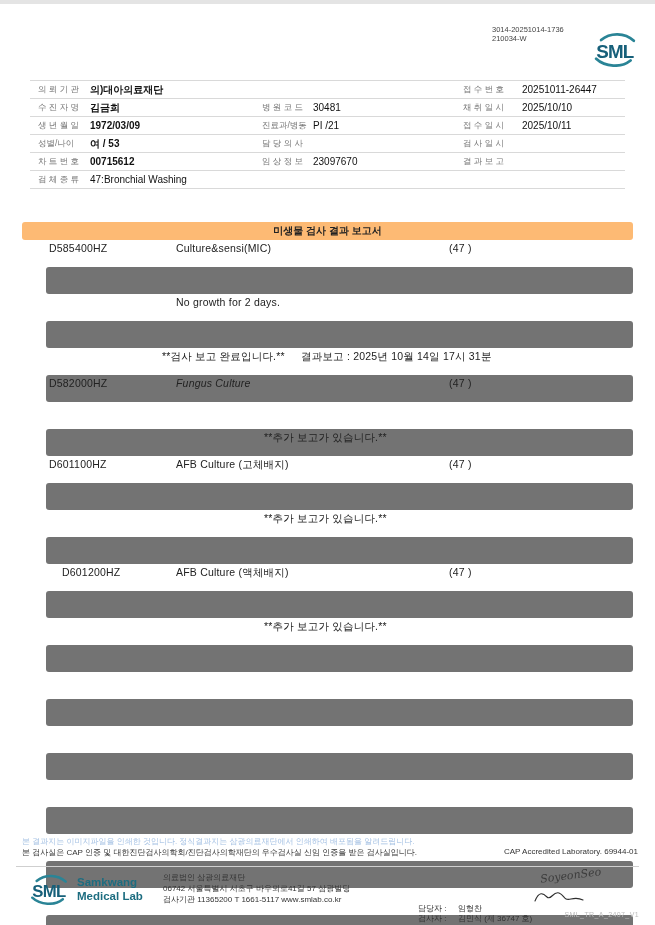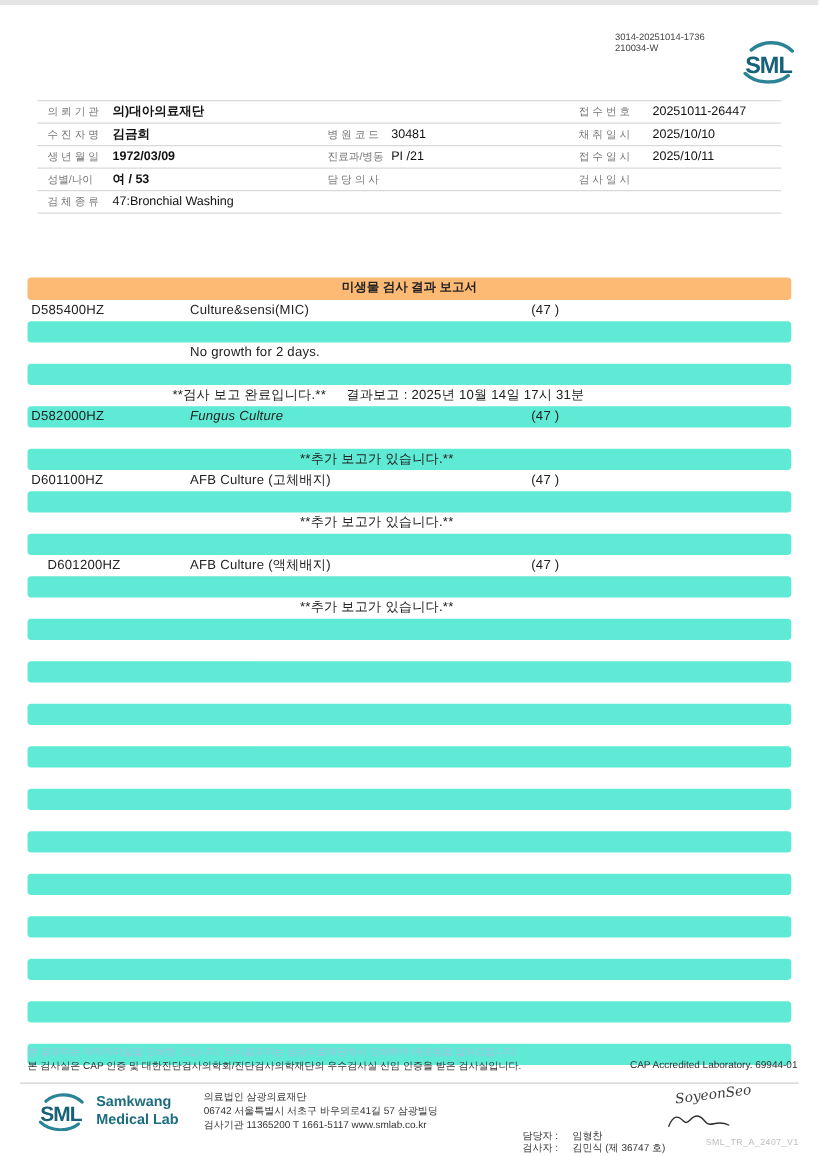--- a/index.html
+++ b/index.html
@@ -19,22 +19,22 @@
             height:17px;line-height:17px;border-bottom:1px solid #d9d9d9;}
   .info-label{font-size:8.5px;color:#757575;white-space:nowrap;overflow:visible;}
   .info-value{font-size:10px;color:#111;white-space:nowrap;overflow:visible;}
   .info-value.b{font-weight:bold;}
 
   
   .band{position:absolute;left:22px;top:222px;width:611px;height:18px;background:#fdba74;
         border-radius:3px;text-align:center;font-size:10px;font-weight:bold;
         line-height:18px;color:#222;}
   .rows{position:absolute;left:22px;top:240px;width:611px;}
-  .rrow{position:relative;height:17px;border-radius:3px;font-size:10.5px;line-height:17px;color:#222;}
-  .rrow.shaded{background:#5eead4;}
+  .rrow{position:relative;height:27px;border-radius:3px;font-size:10.5px;line-height:17px;color:#222;margin-left:24px;}
+  .rrow.shaded{background:#737373;}
   .rcell{position:absolute;top:0;white-space:nowrap;letter-spacing:0.2px;}
 
   
   .note1{position:absolute;left:22px;top:836px;font-size:8px;color:#a6c2e4;white-space:nowrap;}
   .note2{position:absolute;left:22px;top:847px;font-size:8px;color:#333;white-space:nowrap;}
   .cap{position:absolute;right:17px;top:847px;font-size:8px;color:#333;white-space:nowrap;}
   .divider{position:absolute;left:16px;right:16px;top:866px;border-top:1px solid #cfcfcf;}
 
   
   .f-logo{position:absolute;left:27px;top:873px;display:flex;align-items:center;}
@@ -98,20 +98,29 @@
         <div></div>
         <div class="info-label">성별/나이</div>
         <div class="info-value b">여 / 53</div>
         <div class="info-label">담 당 의 사</div>
         <div class="info-value"></div>
         <div class="info-label">검 사 일 시</div>
         <div class="info-value"></div>
       </div>
       <div class="info-row">
         <div></div>
+        <div class="info-label">차 트 번 호</div>
+        <div class="info-value b">00715612</div>
+        <div class="info-label">임 상 정 보</div>
+        <div class="info-value">23097670</div>
+        <div class="info-label">결 과 보 고</div>
+        <div class="info-value"></div>
+      </div>
+      <div class="info-row">
+        <div></div>
         <div class="info-label">검 체 종 류</div>
         <div class="info-value">47:Bronchial Washing</div>
         <div class="info-label"></div>
         <div class="info-value"></div>
         <div class="info-label"></div>
         <div class="info-value"></div>
       </div>
     </div>
 
   <div class="band">미생물 검사 결과 보고서</div>

